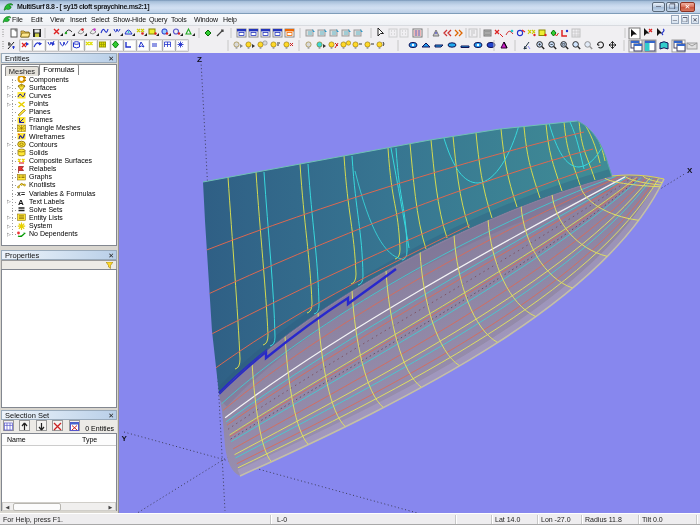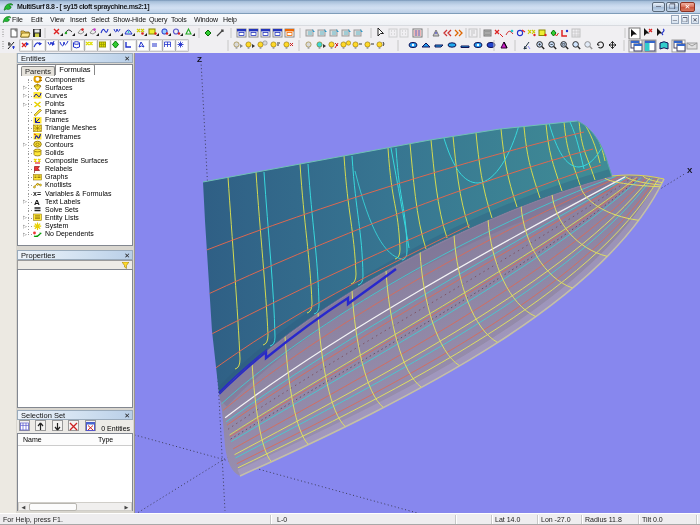--- a/index.html
+++ b/index.html
@@ -10,21 +10,21 @@
 .bmin{left:652px;width:13px;background:linear-gradient(180deg,#e9f1fa,#b9cce2 50%,#a3bcd8 50%,#c3d6ea)}
 .bmax{left:666px;width:13px;background:linear-gradient(180deg,#e9f1fa,#b9cce2 50%,#a3bcd8 50%,#c3d6ea)}
 .bclose{left:680px;width:15px;background:linear-gradient(180deg,#f0b0a0,#d9705a 50%,#c8523a 50%,#d8775f);border-color:#8c3222;color:#fff}
 .menubar{position:absolute;left:0;top:14px;width:700px;height:12px;background:linear-gradient(180deg,#fafbfd,#eef1f5);border-bottom:1px solid #d8dbe0}
 .menubar span.m{position:absolute;top:2px;font-size:7px;color:#111;letter-spacing:-0.15px}
 .mdib{position:absolute;top:1px;width:8px;height:9px;border:1px solid #98a8bc;background:linear-gradient(180deg,#f2f7fc,#d6e2ef);font-size:6px;line-height:8px;text-align:center;color:#334}
 .tb{position:absolute;left:0;width:700px;background:#f0eff2}
 #tb1{top:26px;height:13px;border-bottom:1px solid #e2e1e4}
 #tb2{top:39px;height:14px;border-bottom:1px solid #c9c7cb}
 .main{position:absolute;left:0;top:53px;width:700px;height:460px;background:#ece9e2}
-.dock{position:absolute;left:16px;top:0;width:119px;height:460px;background:#d9d6cf;border-right:1px solid #9a968e}
+.dock{position:absolute;left:0;top:0;width:119px;height:460px;background:#d9d6cf;border-right:1px solid #9a968e}
 .ptitle{position:absolute;left:1px;width:116px;height:10px;background:linear-gradient(90deg,#eef4fb,#cfdff0 60%,#b9cfe8);border:1px solid #9ab;font-size:7.5px;color:#111;padding-left:3px;line-height:9px}
 .ptitle .x{position:absolute;right:2px;top:0px;font-size:7px;color:#222}
 .panelbody{position:absolute;left:1px;width:116px;background:#fff;border:1px solid #828790}
 .tabs{position:absolute;left:3px;top:11px;width:112px;height:11px}
 .tab{position:absolute;top:0;height:11px;font-size:7.5px;text-align:center;border:1px solid #888;border-bottom:none;border-radius:2px 2px 0 0}
 .tab1{left:2px;width:34px;background:#e6e3dc;color:#222;top:1.5px;height:10px;z-index:1}
 .tab2{left:36px;width:40px;background:#fff;color:#000;z-index:2}
 .trow{position:relative;height:8.15px;font-size:7px;color:#000;white-space:nowrap}
 .trow .exp{position:absolute;left:5px;top:0.5px;font-size:5px;color:#555;z-index:2}
 .treelines{position:absolute;left:10px;top:3px;width:1px;background-image:repeating-linear-gradient(180deg,#9a9a9a 0 1px,transparent 1px 3px)}
@@ -628,21 +628,21 @@
 <path d="M612,175 Q638,172 664,178" fill="none" stroke="#d8d455" stroke-width="1.2"></path>
 <text x="197" y="61" font-size="8" font-weight="bold" fill="#101018" font-family="Liberation Sans">Z</text>
 <text x="687" y="172" font-size="8" font-weight="bold" fill="#101018" font-family="Liberation Sans">X</text>
 <text x="121.5" y="440" font-size="8" font-weight="bold" fill="#101018" font-family="Liberation Sans">Y</text>
 </svg>
       </div>
   <div class="dock">
    <div class="ptitle" style="top:0px">Entities<span class="x">✕</span></div>
    <div class="panelbody" style="top:11px;height:182px"></div>
    <div class="tabs">
-          <div class="tab tab1">Parents</div>
+          <div class="tab tab1">Meshes</div>
           <div class="tab tab2">Formulas</div>
         </div>
    <div style="position:absolute;left:2px;top:22.6px;width:114px;height:169px;background:#fff;overflow:hidden">
           <div class="treelines" style="height:156px"></div>
 <div class="trow">
             <span class="stub"></span>
             <svg class="ticon" width="9" height="9" viewBox="0 0 9 9">
               <circle cx="4.5" cy="4" r="3" fill="none" stroke="#e0a000" stroke-width="2"></circle>
               <path d="M6,2.5 h3 M6,5.5 h3" stroke="#b37400" stroke-width="1.2"></path>
             </svg>

